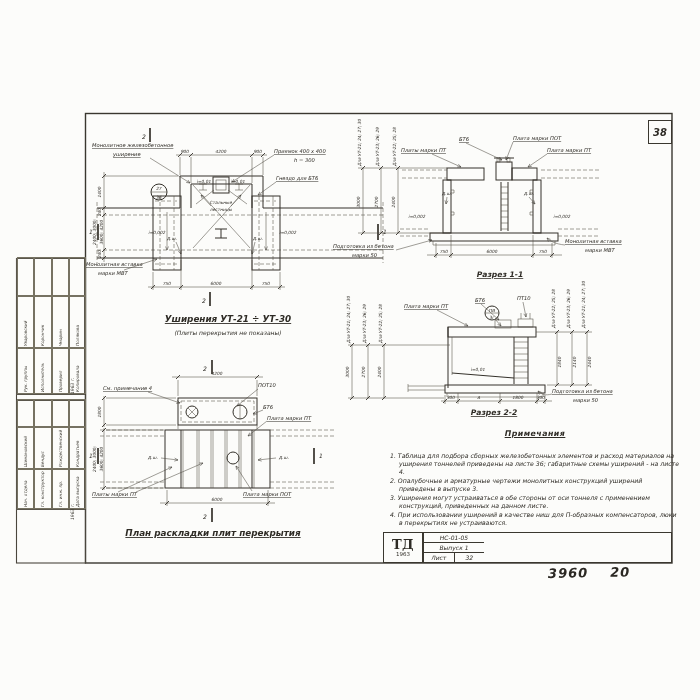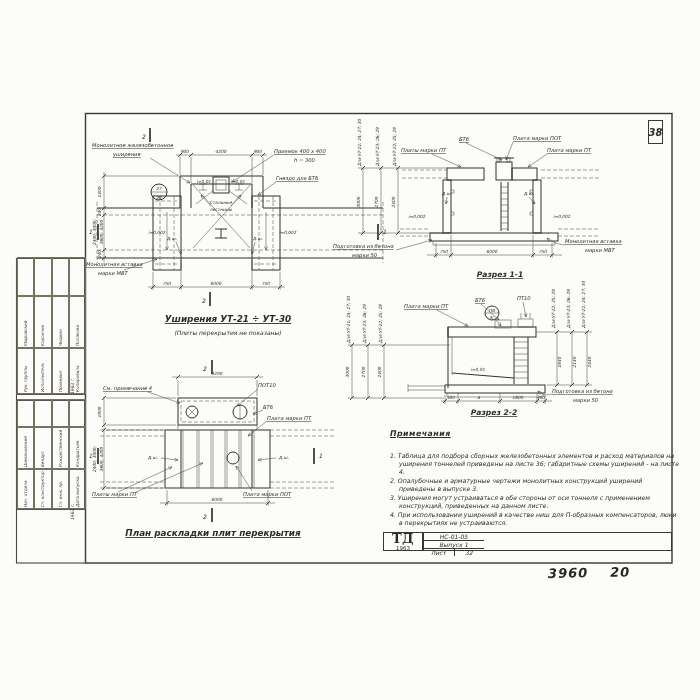--- a/index.html
+++ b/index.html
@@ -18,41 +18,41 @@
   svg text{fill:#2e2b25}
   .t4{font:italic 4.3px "DejaVu Sans",sans-serif}
   .t5{font:italic 5.2px "DejaVu Sans",sans-serif}
   .t6{font:italic 6px "DejaVu Sans",sans-serif}
   .t8{font:italic bold 7.6px "DejaVu Sans",sans-serif}
   .t9{font:italic bold 8.8px "DejaVu Sans",sans-serif}
   .u{text-decoration:underline}
   .mid{text-anchor:middle}
   
   #notes{position:absolute;left:390px;top:429px;width:290px}
-  #notes .nhead{text-align:left;font:italic bold 7.8px "DejaVu Sans",sans-serif;
+  #notes .nhead{text-align:center;font:italic bold 7.8px "DejaVu Sans",sans-serif;
     text-decoration:underline;margin-bottom:14px;letter-spacing:.5px}
   #notes .nitem{font:italic 6.2px "DejaVu Sans",sans-serif;line-height:8px;
     padding-left:9px;text-indent:-9px;margin-bottom:1px}
   
-  #titleblock{position:absolute;left:383px;top:532px;width:289px;height:19px;
+  #titleblock{position:absolute;left:383px;top:532px;width:289px;height:31px;
     border:1.4px solid #3a372f;box-sizing:border-box;display:flex;background:#fcfcfa}
   #tb-logo{width:38px;border-right:1px solid #3a372f;display:flex;flex-direction:column;
     align-items:center;justify-content:center}
   #tb-logo .lg{font:bold 13px "DejaVu Serif",serif;line-height:12px;letter-spacing:.5px}
   #tb-logo .yr{font:5.5px "DejaVu Sans",sans-serif;line-height:6px}
   #tb-title{flex:1;display:flex;align-items:center;justify-content:center;
     font:italic bold 8.8px "DejaVu Sans",sans-serif}
   #tb-right{width:60px;border-left:1px solid #3a372f;display:flex;flex-direction:column}
   #tb-right .r{flex:1;display:flex;align-items:center;justify-content:center;
     font:italic 6px "DejaVu Sans",sans-serif;border-bottom:1px solid #3a372f}
   #tb-right .r:last-child{border-bottom:none}
   #tb-right .half{flex:1;display:flex;align-items:center;justify-content:center}
   #tb-right .half:first-child{border-right:1px solid #3a372f;height:100%}
   
-  #pagebox{position:absolute;left:648px;top:120px;width:15px;height:24px;
+  #pagebox{position:absolute;left:648px;top:120px;width:24px;height:24px;
     border:1.2px solid #3a372f;box-sizing:border-box;display:flex;align-items:center;
     justify-content:center;font:italic bold 10px "DejaVu Sans",sans-serif}
   #docnum{position:absolute;left:548px;top:565px;font:italic bold 13px "DejaVu Sans",sans-serif;
     color:#2b2823;transform:rotate(-1deg);letter-spacing:1px}
   #docnum span{margin-right:22px}
   
   .stampT{position:absolute;transform-origin:0 0;transform:rotate(-90deg);
     display:grid;box-sizing:border-box;border:1px solid #5a564c;background:#fcfcfa}
   #stampU{left:16px;top:395px;width:137px;height:69px;grid-template-columns:46px 52px 39px;grid-auto-rows:17.25px}
   #stampL{left:16px;top:510px;width:110px;height:69px;grid-template-columns:40px 42px 28px;grid-auto-rows:17.25px}

